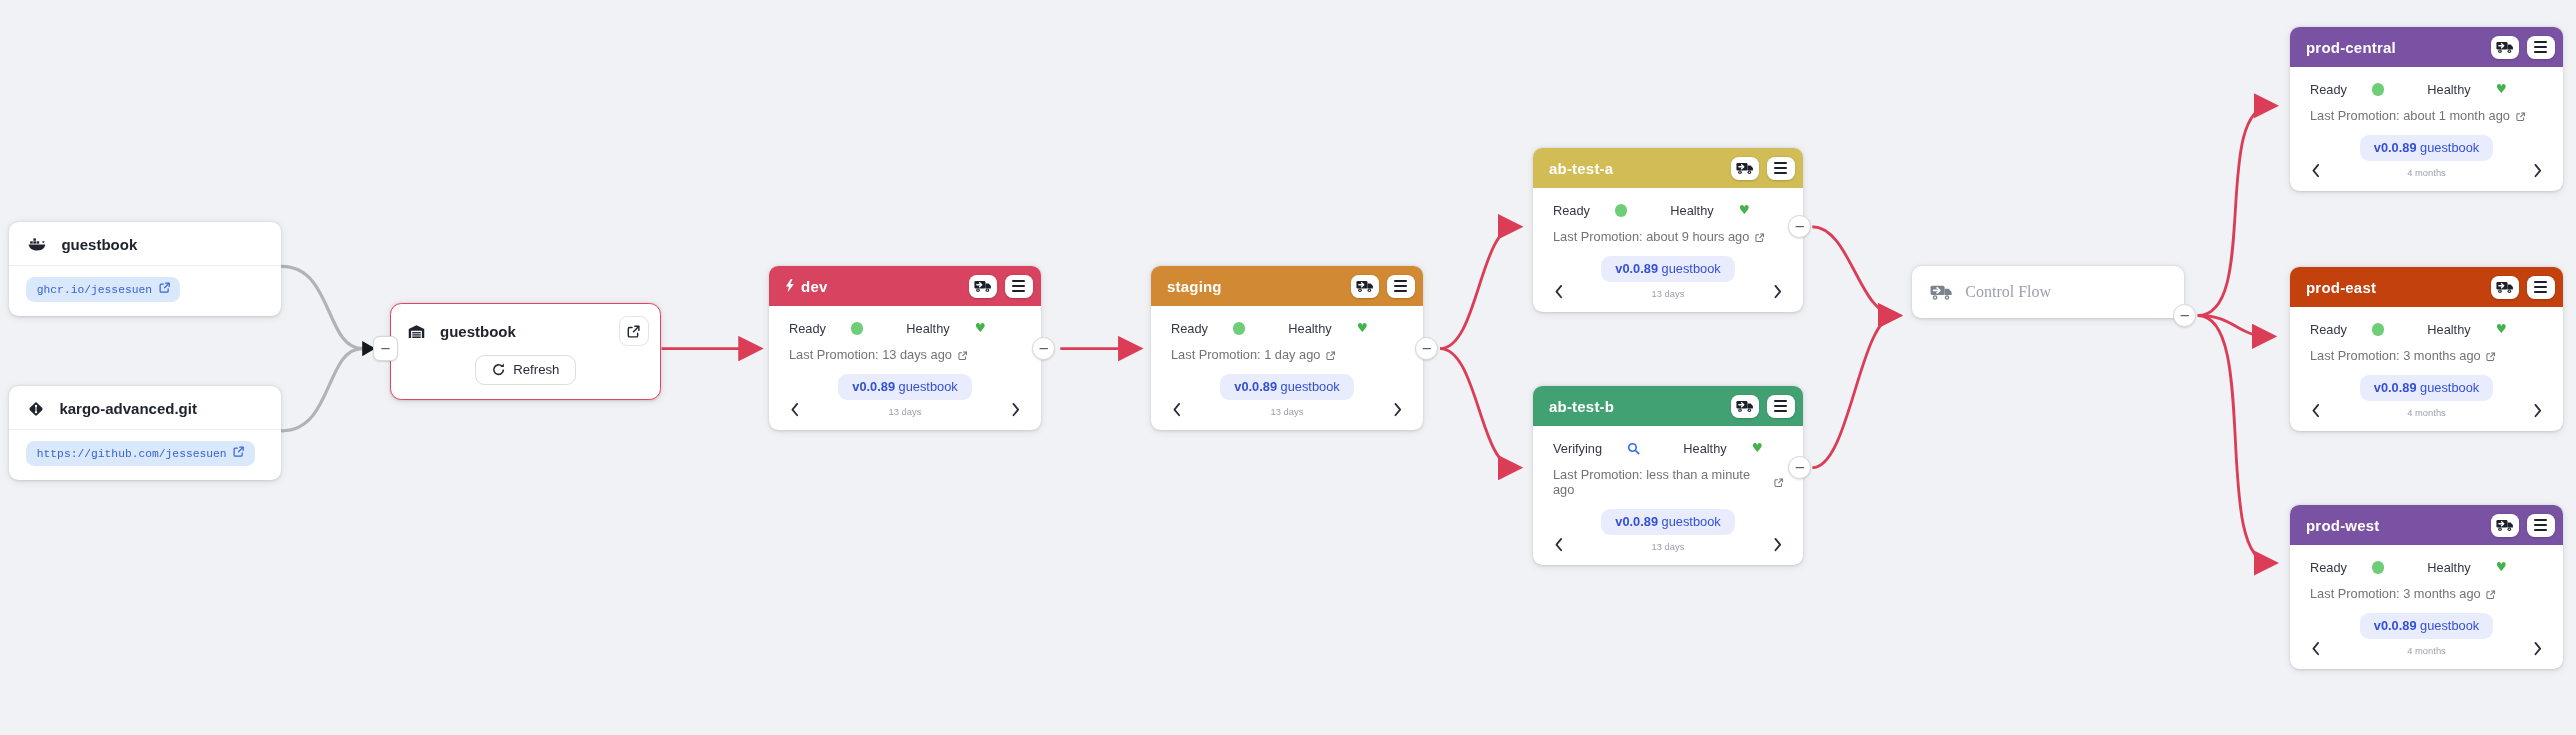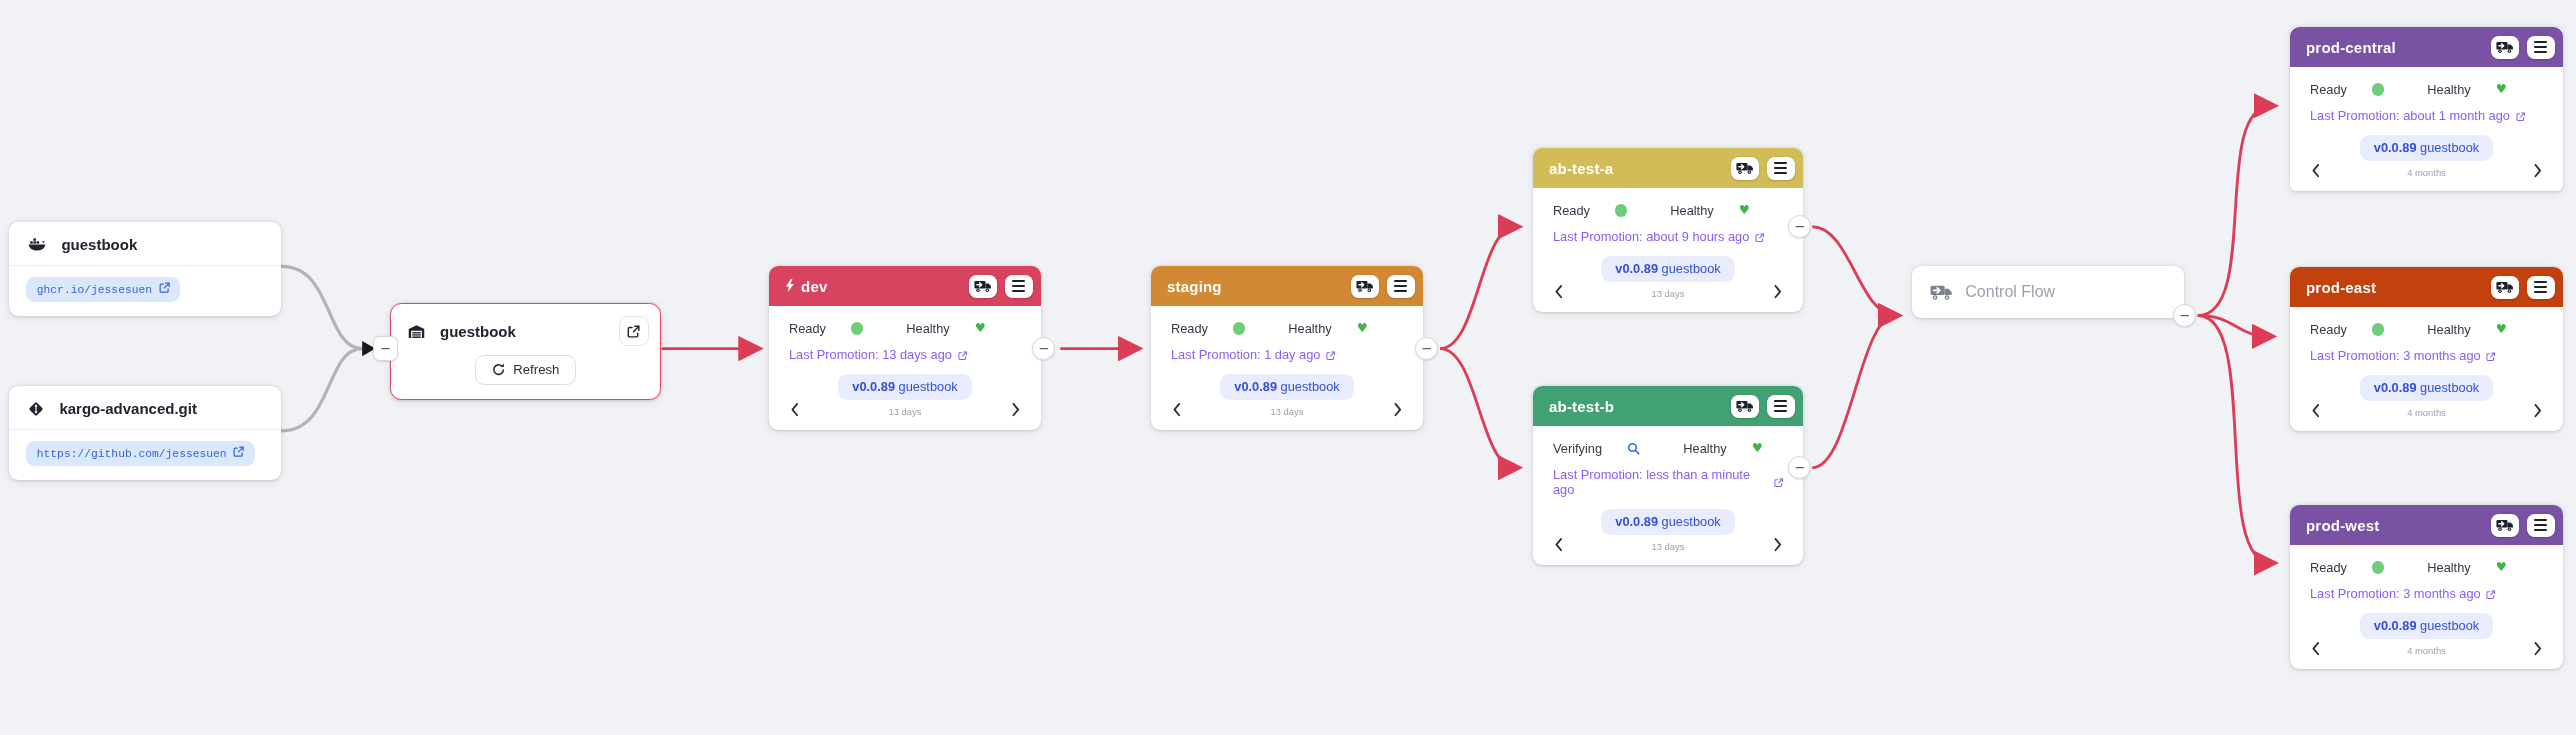--- a/index.html
+++ b/index.html
@@ -38,32 +38,32 @@
            align-items:center;justify-content:center;color:#1c202b;cursor:pointer;
            box-shadow:0 0.9px 1.9px rgba(0,0,0,.18);padding:0;}
   .burger{display:flex;flex-direction:column;gap:2.5px;}
   .burger i{display:block;width:13.2px;height:2.1px;border-radius:0.9px;background:#1c202b;}
   .status-row{display:flex;gap:43px;padding:15px 20px 0;font-size:12.8px;color:#333845;}
   .status-item{display:flex;align-items:center;gap:25px;}
   .dot{width:12.3px;height:12.3px;border-radius:50%;background:#6ece77;}
   .heart{color:#46b24c;font-size:12.3px;font-family:"DejaVu Sans",sans-serif;line-height:1;}
   .mag{display:flex;color:#2b6cf0;}
   .promo-row{display:flex;align-items:center;gap:5.7px;padding:11.3px 20px 0;font-size:12.8px;
-             color:#8b5cf6;cursor:pointer;}
+             color:#737373;cursor:pointer;}
   .promo-row .ext{margin-top:0.9px;}
   .carousel{display:flex;align-items:flex-end;padding:11.3px 13.2px 13.2px;}
   .chev{width:24.6px;background:none;border:none;color:#272c38;cursor:pointer;padding:3.8px 0 0;
         display:flex;justify-content:center;}
   .freight-wrap{flex:1;text-align:center;}
   .freight-pill{display:inline-block;background:#e8ecfc;border-radius:9.4px;padding:5.7px 14px;
                 font-size:12.8px;color:#3350d6;cursor:pointer;}
   .freight-version{font-weight:bold;}
   .freight-age{font-size:9.4px;color:#9aa0ab;margin-top:5.7px;}
   .control-flow-row{display:flex;align-items:center;gap:12.3px;padding:17px 18px;color:#9ba1ac;
-                    font-size:16px;}
+                    font-size:16px;font-family:Liberation Serif, serif;}
   .control-flow-row .cficon{color:#7d838e;display:flex;}
   
   .minus-btn{position:absolute;width:23px;height:23px;background:#fff;border:0.9px solid #d7d7dc;
              border-radius:50%;display:flex;align-items:center;justify-content:center;
              font-size:13.2px;color:#4a4f5a;z-index:4;cursor:pointer;padding:0;line-height:1;
              box-shadow:0 0.9px 1.9px rgba(0,0,0,.12);font-family:"DejaVu Sans",sans-serif;}
   .minus-btn.square{border-radius:6.6px;width:24.6px;height:24.6px;}
   .hidden-defs{position:absolute;width:0;height:0;overflow:hidden;}
 </style>
 </head>
@@ -459,21 +459,21 @@
     <div class="control-flow-row">
       <span class="cficon">
           <svg width="23" height="18" viewBox="0 0 20 15">
             <use href="#icon-truck"></use>
           </svg>
         </span>
       <span>Control Flow</span>
     </div>
   </div>
 
-  <div class="node stage-node" style="left:2290px;top:27px;width:273px;border-radius:6px;">
+  <div class="node stage-node" style="left:2290px;top:27px;width:273px;">
     <div class="stage-header" style="background-color: rgb(122, 82, 163);">
       <span class="stage-name">prod-central</span>
       <div class="hdr-btns">
         <button class="hdr-btn">
             <svg width="18" height="14" viewBox="0 0 20 15">
               <use href="#icon-truck"></use>
             </svg>
           </button>
         <button class="hdr-btn">
             <span class="burger">

